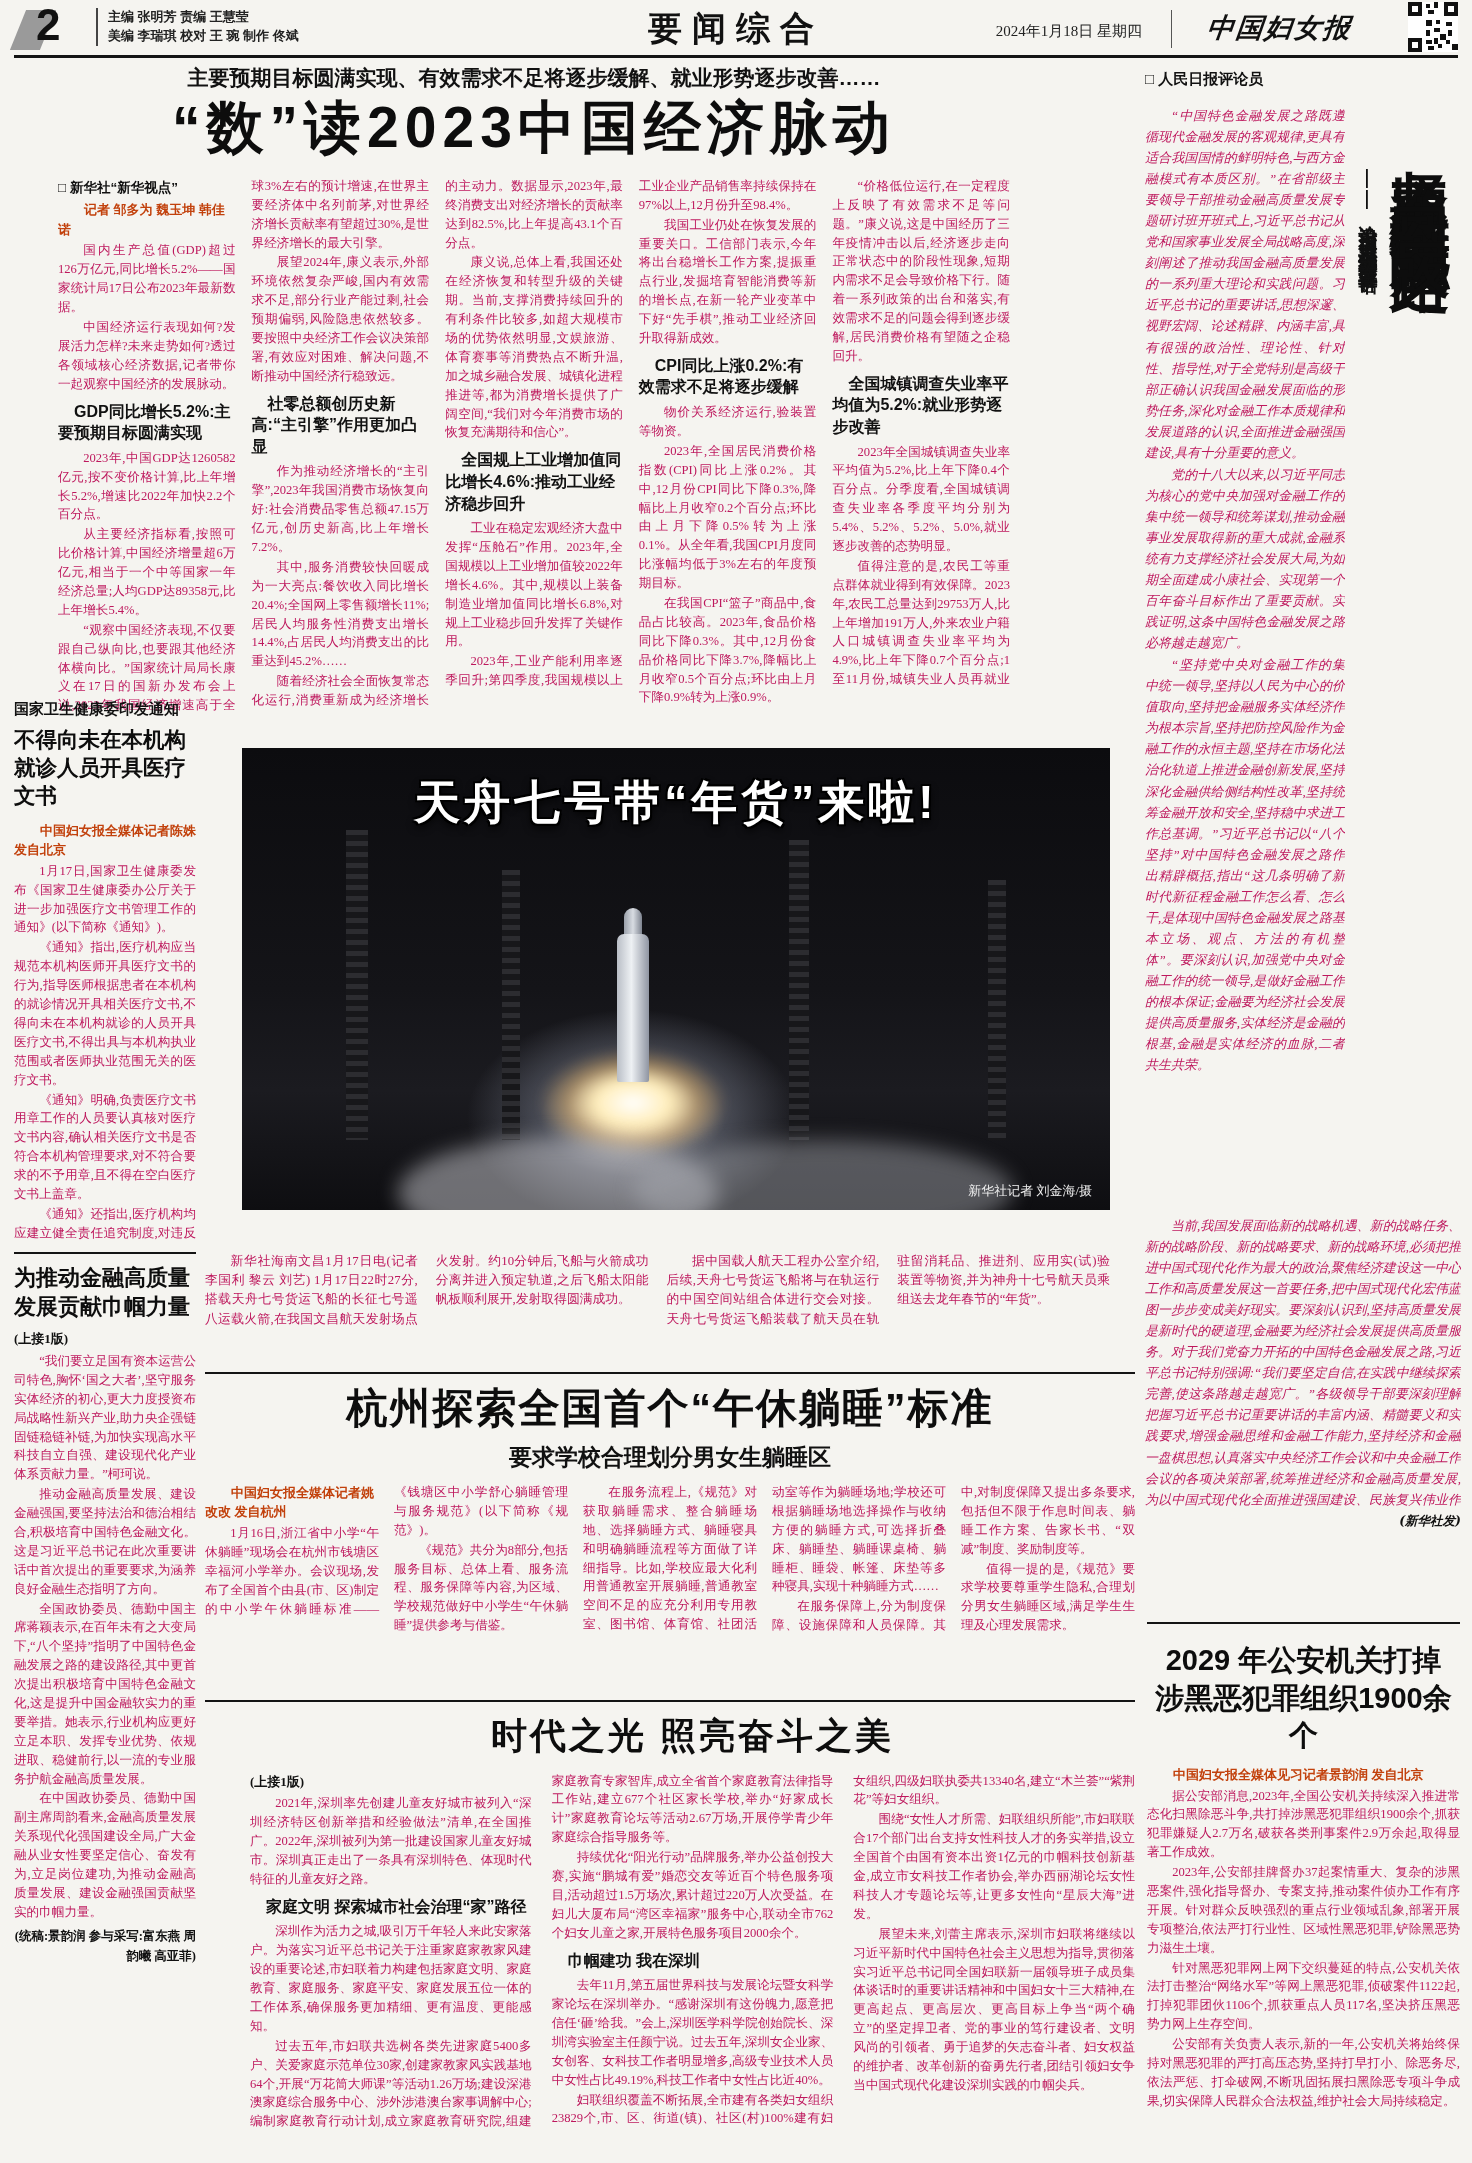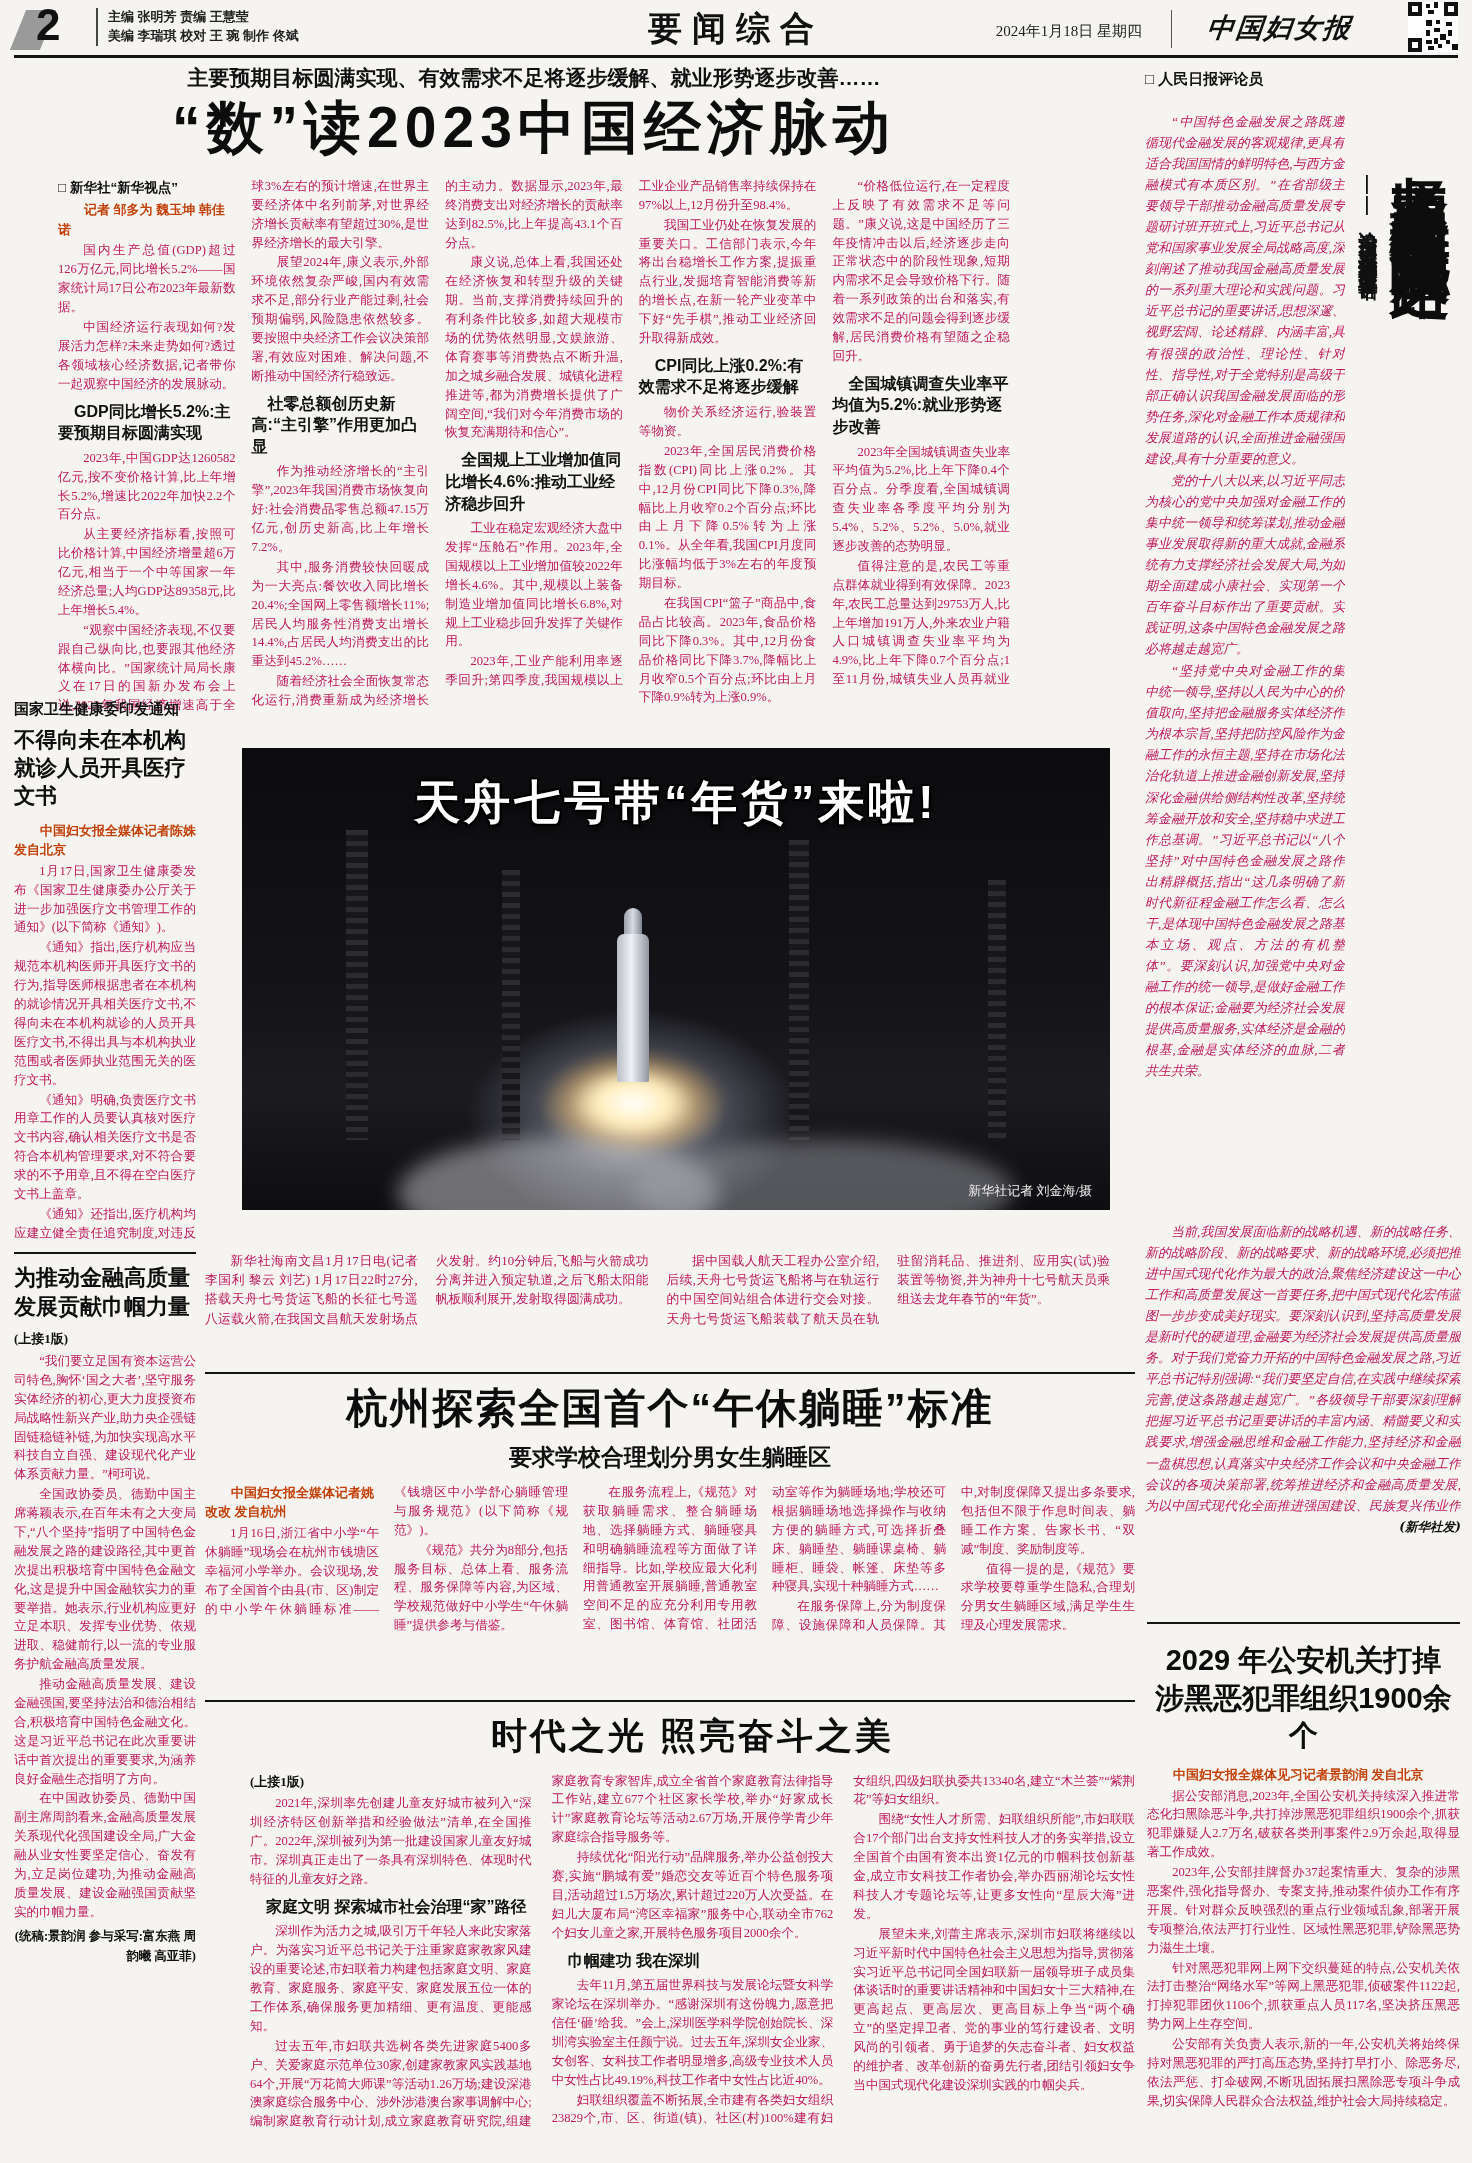--- a/index.html
+++ b/index.html
@@ -32,21 +32,21 @@
   .hr{position:absolute;background:#141414;height:2px;}
 
   
   .econ{position:absolute;left:58px;top:64px;width:952px;}
   .econ-sub{font:700 21px/1.3 "Liberation Sans",sans-serif;text-align:center;color:#111;}
   .econ-head{font:900 57px/1.15 "Liberation Sans",sans-serif;text-align:center;letter-spacing:6px;color:#0d0d0d;margin-top:4px;}
   .econ-cols{margin-top:16px;height:545px;column-count:5;column-gap:16px;overflow:hidden;}
 
   
   .comm{position:absolute;left:1145px;top:70px;width:316px;}
-  .comm-kicker{font:700 15px "Liberation Sans",sans-serif;color:#111;margin-bottom:22px;}
+  .comm-kicker{font:700 15px "Liberation Sans",sans-serif;color:#111;margin-bottom:16px;}
   .comm-row{display:flex;height:1096px;overflow:hidden;}
   .kai{font-style:italic;font-family:"DejaVu Serif",serif;}
   .kai .p{font-size:13px;line-height:1.62;}
   .comm-body{width:200px;overflow:hidden;}
   .comm-vsub{writing-mode:vertical-rl;font:700 19px "Liberation Sans",sans-serif;letter-spacing:2px;
              margin:64px 8px 0 10px;color:#111;}
   .comm-vhead{writing-mode:vertical-rl;font:900 60px/1.05 "Liberation Sans",sans-serif;
               letter-spacing:6px;color:#0d0d0d;margin-top:18px;}
   .comm-cont{margin-top:14px;height:292px;overflow:hidden;}
 
@@ -206,22 +206,22 @@
       </div>
   </div>
 
   <div class="rail-div"></div>
 
   <div class="rail2">
     <h3>为推动金融高质量发展贡献巾帼力量</h3>
     <div>
         <p class="cont-note">(上接1版)</p>
         <p class="p">“我们要立足国有资本运营公司特色,胸怀‘国之大者’,坚守服务实体经济的初心,更大力度授资布局战略性新兴产业,助力央企强链固链稳链补链,为加快实现高水平科技自立自强、建设现代化产业体系贡献力量。”柯珂说。</p>
+        <p class="p">推动金融高质量发展、建设金融强国,要坚持法治和德治相结合,积极培育中国特色金融文化。这是习近平总书记在此次重要讲话中首次提出的重要要求,为涵养良好金融生态指明了方向。</p>
         <p class="p">全国政协委员、德勤中国主席蒋颖表示,在百年未有之大变局下,“八个坚持”指明了中国特色金融发展之路的建设路径,其中更首次提出积极培育中国特色金融文化,这是提升中国金融软实力的重要举措。她表示,行业机构应更好立足本职、发挥专业优势、依规进取、稳健前行,以一流的专业服务护航金融高质量发展。</p>
-        <p class="p">推动金融高质量发展、建设金融强国,要坚持法治和德治相结合,积极培育中国特色金融文化。这是习近平总书记在此次重要讲话中首次提出的重要要求,为涵养良好金融生态指明了方向。</p>
         <p class="p">在中国政协委员、德勤中国副主席周韵看来,金融高质量发展关系现代化强国建设全局,广大金融从业女性要坚定信心、奋发有为,立足岗位建功,为推动金融高质量发展、建设金融强国贡献坚实的巾帼力量。</p>
         <p class="credit">(统稿:景韵润 参与采写:富东燕 周韵曦 高亚菲)</p>
       </div>
   </div>
 
   <div class="photo">
     <div class="tower" style="left:12%;height:310px;width:22px;"></div>
     <div class="tower" style="left:30%;height:270px;width:18px;"></div>
     <div class="tower" style="left:63%;height:300px;width:20px;"></div>
     <div class="tower" style="left:86%;height:260px;width:18px;"></div>

